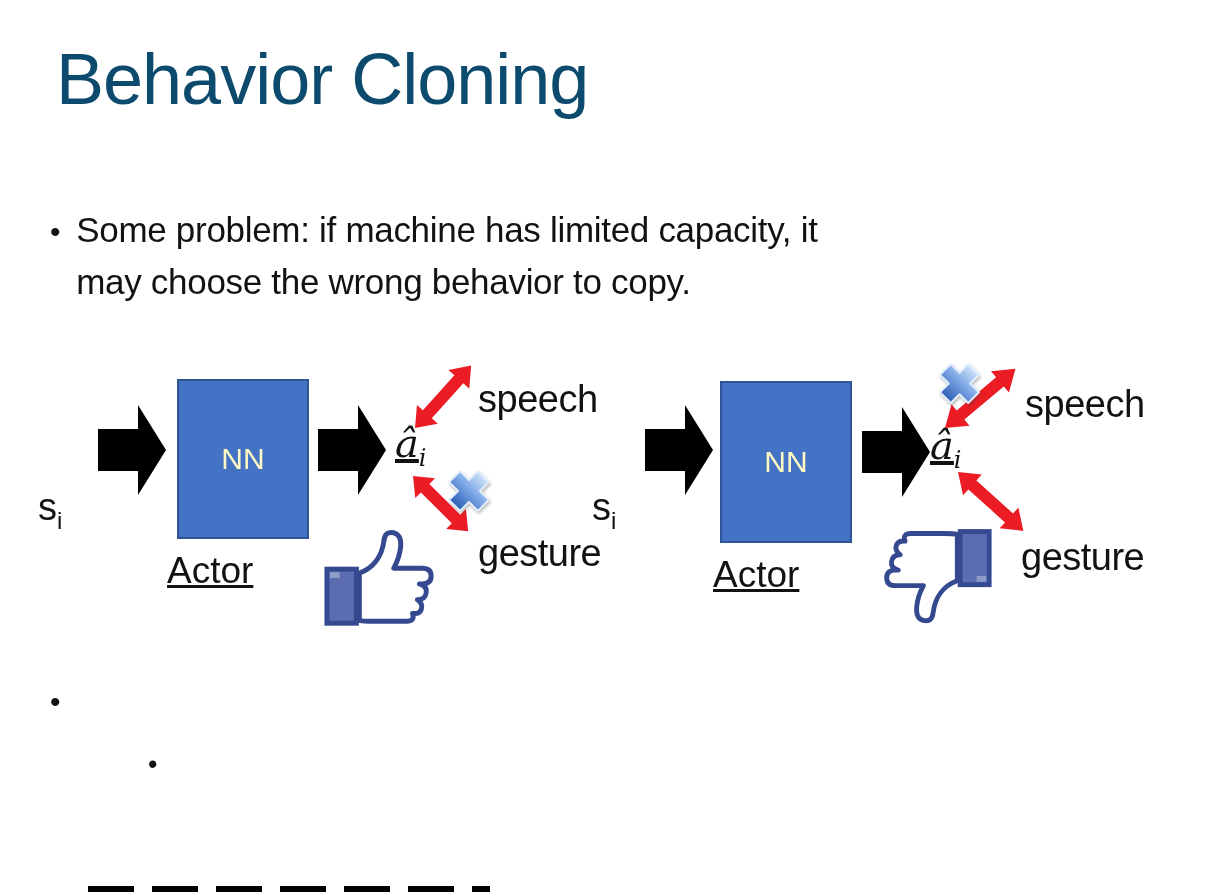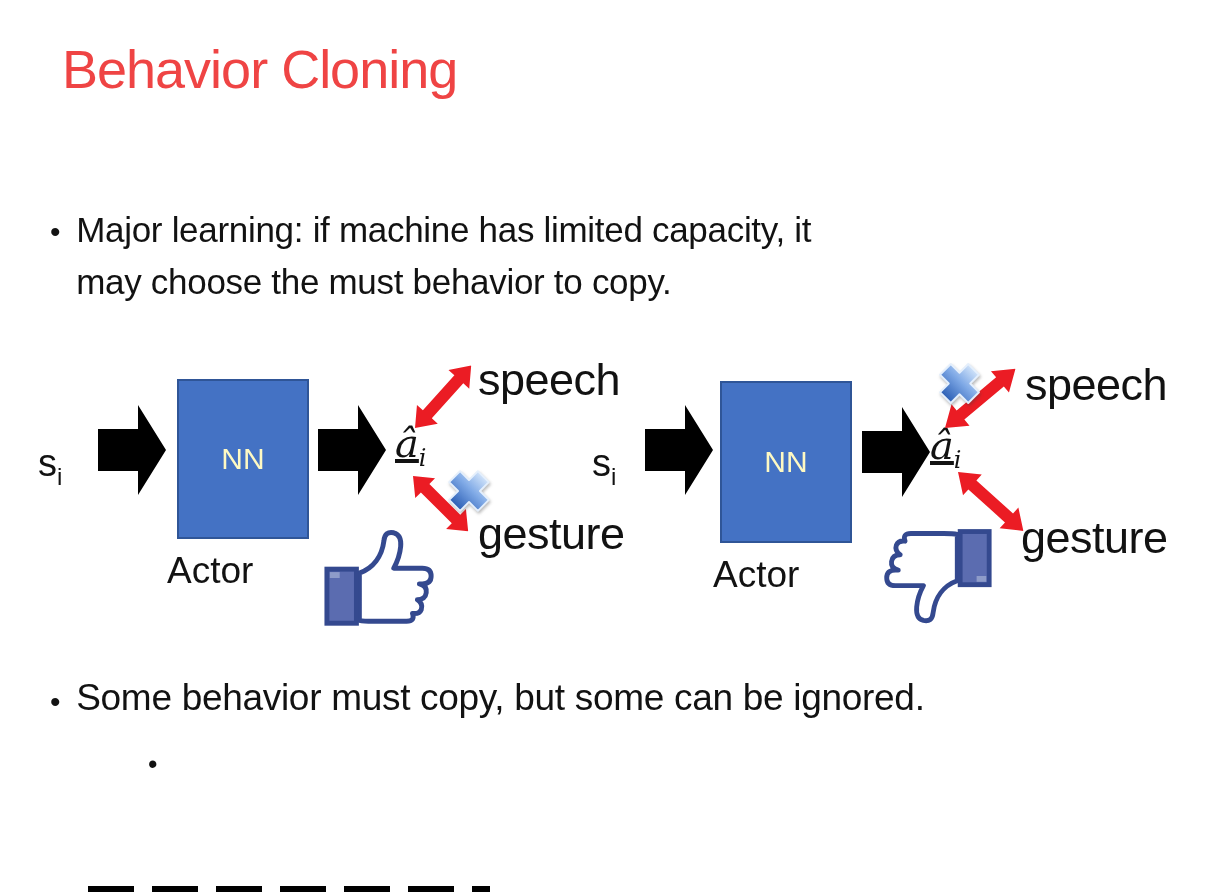--- a/index.html
+++ b/index.html
@@ -4,45 +4,45 @@
 <style>
   :root{
     --nn-box-fill:#4472C4; --nn-box-border:#2F5597; --arrow-black:#000000;
     --arrow-red:#EB1C24; --thumb-outline:#34498F; --thumb-cuff:#5B6CB0; --text:#121212;
   }
   html,body{margin:0;padding:0;background:#ffffff;}
   .slide{position:relative;width:1210px;height:892px;background:#ffffff;overflow:hidden;
          font-family:"Liberation Sans",sans-serif;color:var(--text);}
   .abs{position:absolute;}
 
-  .title{left:62px;top:38px;font-size:54px;font-weight:300;letter-spacing:-1px;color:#ef4444;}
+  .title{left:56px;top:38px;font-size:72px;font-weight:300;letter-spacing:-1px;color:#0c4a6e;}
 
   .bullet{display:flex;align-items:flex-start;}
   .bullet .dot{flex:0 0 auto;}
   .b1{left:50px;top:204px;font-size:35px;line-height:52px;letter-spacing:-0.3px;}
   .b1 .dot{font-size:30px;margin:2px 16px 0 0;}
   .b2{left:50px;top:674px;font-size:37px;line-height:48px;letter-spacing:-0.3px;}
   .b2 .dot{font-size:30px;margin:4px 16px 0 0;}
   .b3{left:148px;top:738px;font-size:34px;line-height:44px;letter-spacing:-0.3px;}
   .b3 .dot{font-size:27px;margin:4px 14px 0 0;}
 
   .diagram{position:absolute;width:590px;height:300px;}
   .diagram-left{left:38px;top:350px;}
   .diagram-right{left:585px;top:350px;}
 
-  .state{font-size:38px;}
+  .state{font-size:38px;margin-top:44px;}
   .state sub,.action sub{font-size:24px;}
   .action{font-family:"DejaVu Serif",serif;font-style:italic;font-size:40px;text-decoration:underline;}
   .action sub{font-family:"DejaVu Serif",serif;}
 
   .nn-box{background:var(--nn-box-fill);border:2px solid var(--nn-box-border);
           display:flex;align-items:center;justify-content:center;
           color:#fef9c3;font-size:30px;box-sizing:border-box;}
-  .caption{font-size:37px;}
-  .branch-label{font-size:45px;letter-spacing:-0.5px;}
+  .caption{font-size:37px;text-decoration:underline;}
+  .branch-label{font-size:38px;letter-spacing:-0.5px;margin-top:24px;}
 
   .blk-arrow polygon{fill:var(--arrow-black);}
   .red-arrow{transform-origin:0 17px;}
   .red-arrow polygon{fill:var(--arrow-red);}
   .cross{filter:drop-shadow(1.5px 2.5px 1.5px rgba(60,60,60,.35));}
   .thumb-hand{fill:#ffffff;stroke:var(--thumb-outline);stroke-width:5;stroke-linejoin:round;}
   .thumb-shade{fill:#e8e8e8;stroke:none;}
   .thumb-cuff{fill:var(--thumb-cuff);stroke:var(--thumb-outline);stroke-width:5;}
   .thumb-down{transform:rotate(180deg);}
 
@@ -62,22 +62,22 @@
   </defs>
 </svg>
 
 <div class="slide">
 
   <div class="abs title">Behavior Cloning</div>
 
   <div class="abs bullet b1">
     <span class="dot">•</span>
     <div>
-      <div>Major learning: if machine has limited capacity, it</div>
-      <div>may choose the must behavior to copy.</div>
+      <div>Some problem: if machine has limited capacity, it</div>
+      <div>may choose the wrong behavior to copy.</div>
     </div>
   </div>
 
   <div class="diagram diagram-left">
     <span class="abs state" style="left:0px;top:92px"><span>s</span><sub>i</sub></span>
 
     <svg class="abs blk-arrow" style="left:60px;top:53px" width="70" height="94" viewBox="0 0 70 94">
         <polygon points="0,26 40,26 40,2 68,47 40,92 40,68 0,68"></polygon>
       </svg>
 
@@ -151,21 +151,20 @@
     <svg class="abs thumb-down" style="left:293px;top:176px" width="116" height="100" viewBox="0 0 120 102">
       <path class="thumb-shade" d="M40 88 h48 v8 h-48 z"></path>
       <path class="thumb-hand" d="M38 94 V46 C52 41 61 29 63 13 Q64 3 73 5 Q81 7 80 19 Q79 30 73 41 H102 Q111 41 111 49 Q111 57 102 57 H99 Q107 59 106 66 Q105 73 97 73 Q103 77 101 83 Q99 88 92 87 Q95 95 86 95 H52 Q42 95 38 94 Z"></path>
       <rect class="thumb-cuff" x="5" y="42" width="30" height="55"></rect>
       <rect x="8" y="45" width="10" height="6" fill="#8e9cc9"></rect>
     </svg>
   </div>
 
   <div class="abs bullet b2">
     <span class="dot">•</span>
-    <div>Some behavior must copy, but some can be ignored.</div>
   </div>
 
   <div class="abs bullet b3">
     <span class="dot">•</span>
   </div>
 
   <div class="abs clip-frag"></div>
 
 </div>
 

